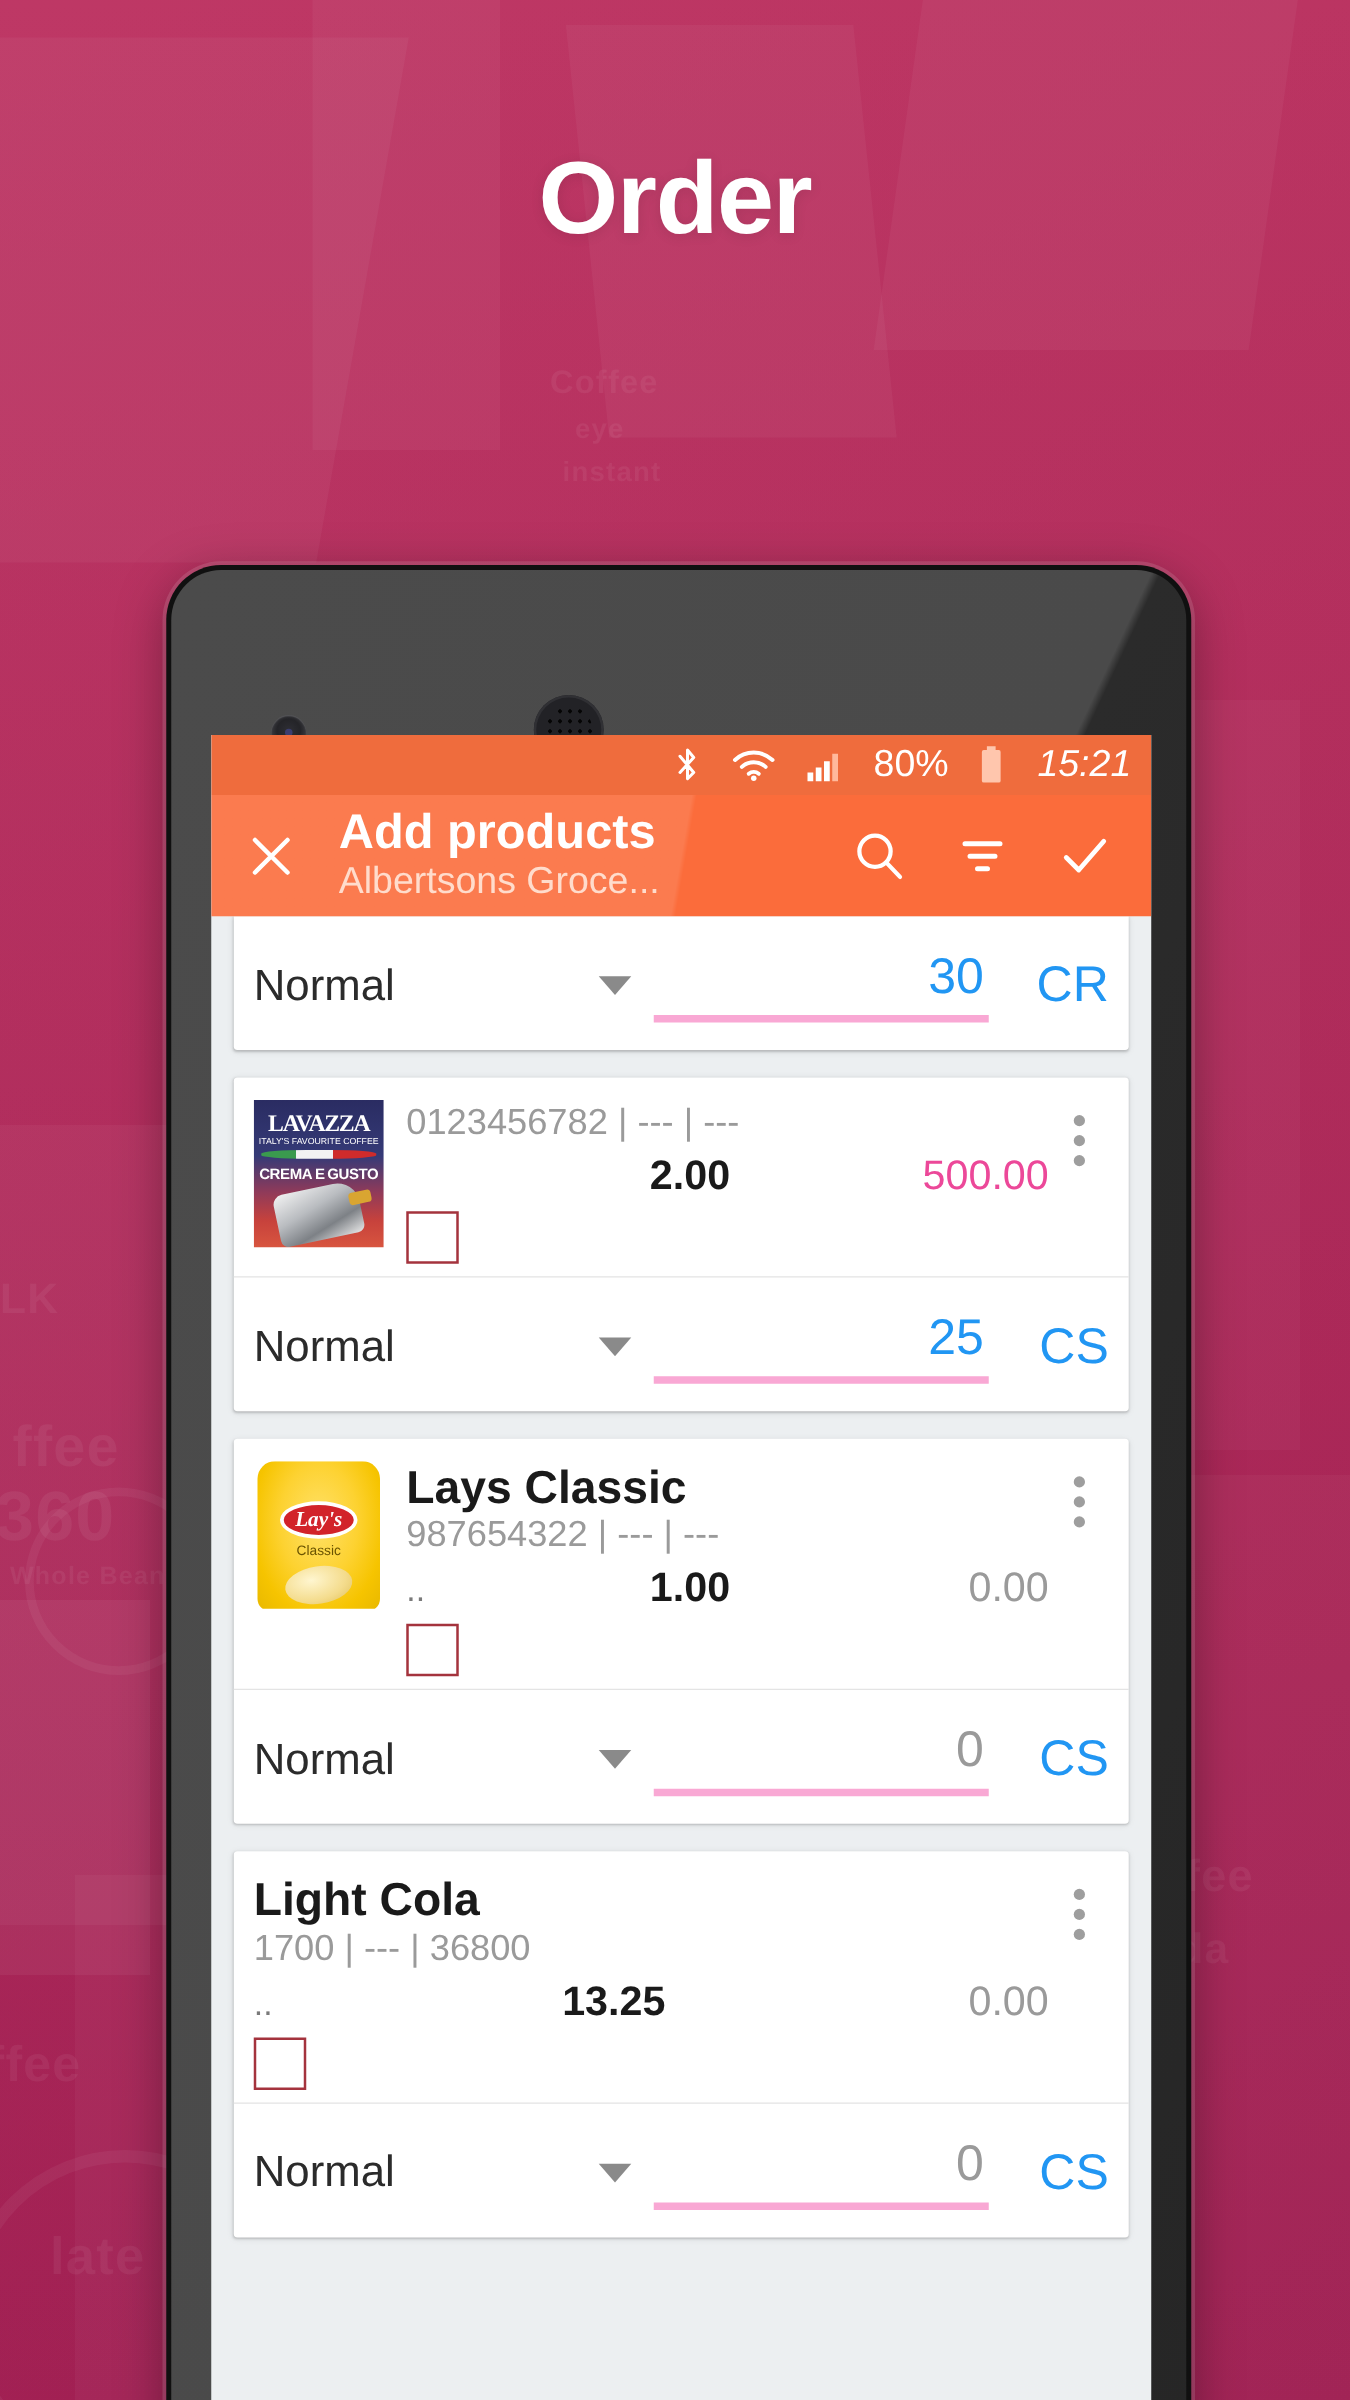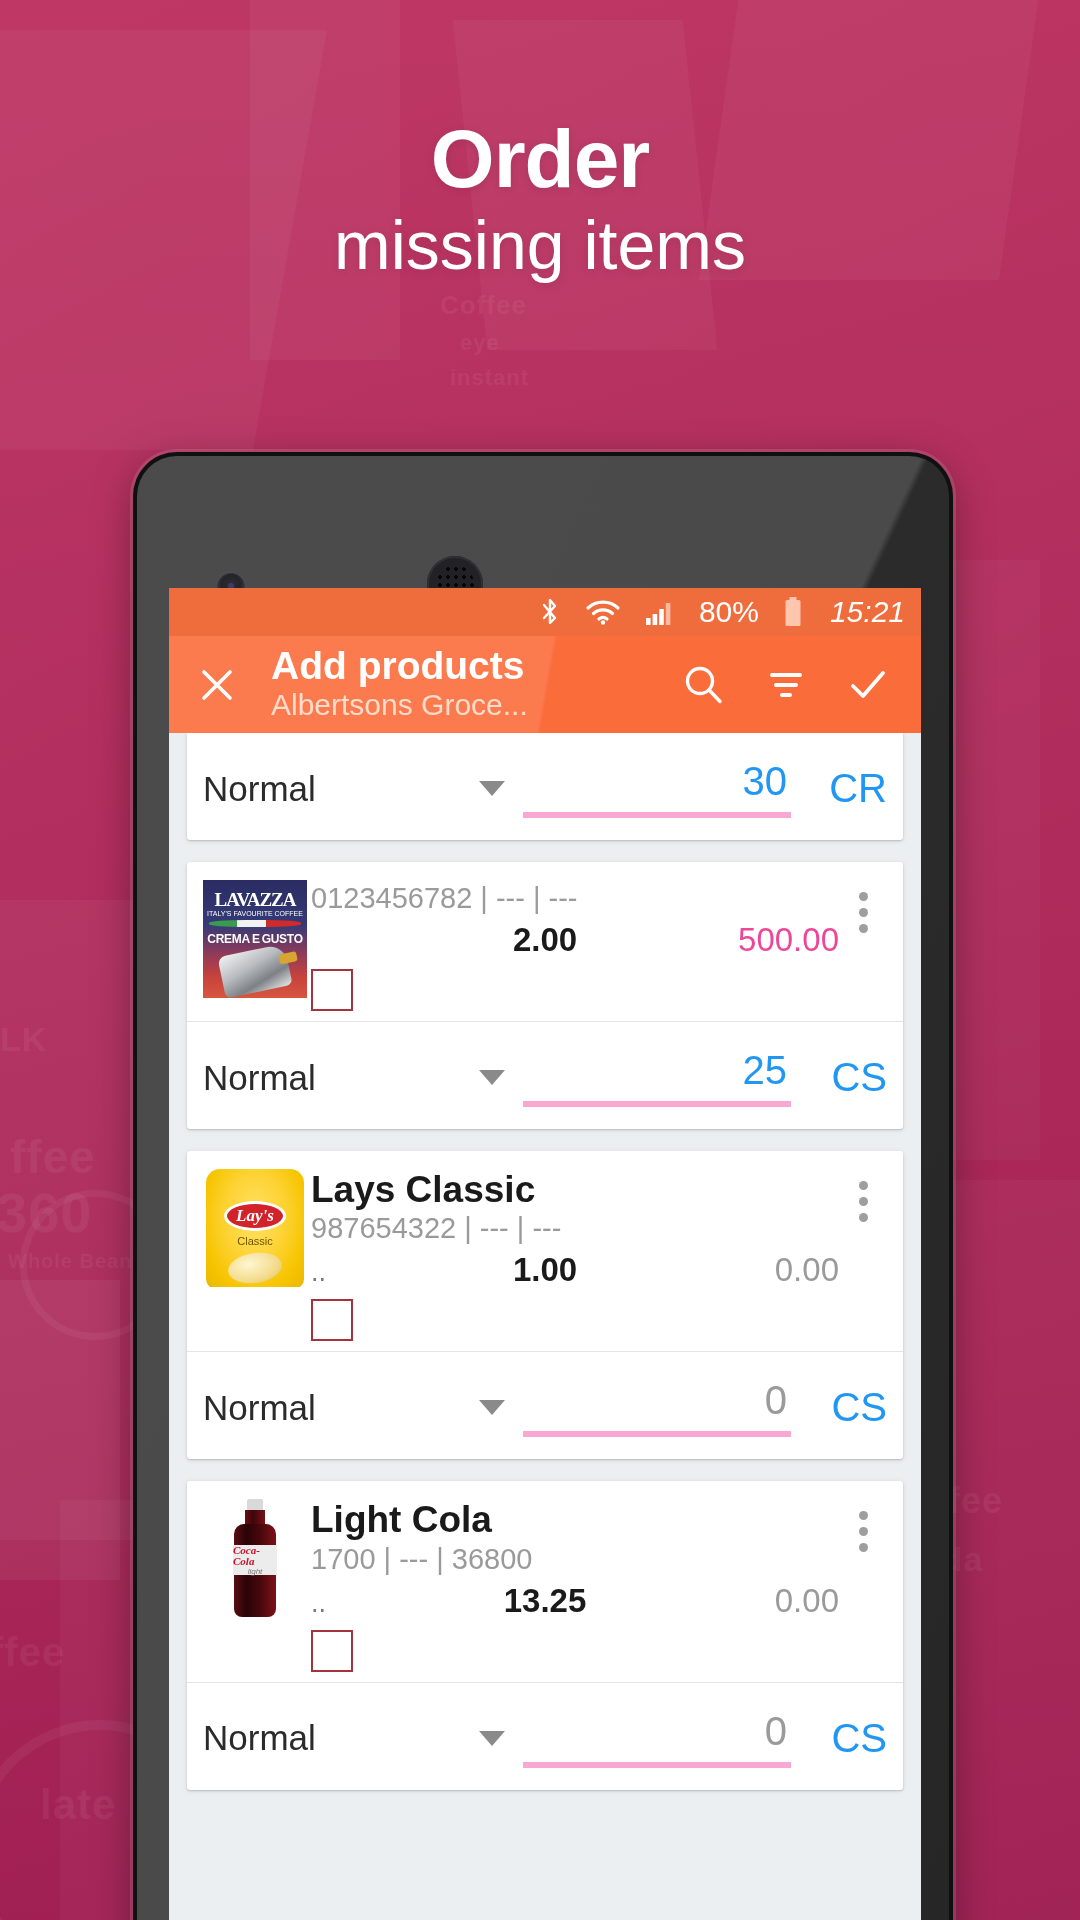--- a/index.html
+++ b/index.html
@@ -139,21 +139,21 @@
     box-shadow:0 1px 2px rgba(0,0,0,0.18), 0 1px 6px rgba(0,0,0,0.08);
     margin-bottom:22px;
   }
   .card.first { margin-top:0; border-radius:0 0 3px 3px; }
 
   .prod {
     display:flex; padding:18px 16px 10px 16px;
     border-bottom:1px solid #e4e4e4;
   }
   .thumb {
-    width:104px; height:118px; flex:0 0 auto; margin-right:4px;
+    width:104px; height:118px; flex:0 0 auto; margin-right:18px;
     display:flex; align-items:center; justify-content:center; overflow:hidden;
   }
   .pinfo { flex:1 1 auto; min-width:0; position:relative; }
   .pname {
     font-size:37px; font-weight:bold; color:#1a1a1a;
     line-height:1.12; white-space:nowrap; overflow:hidden;
   }
   .pcodes {
     font-size:29px; color:#9a9a9a; margin-top:2px;
     white-space:nowrap; overflow:hidden;
@@ -300,21 +300,20 @@
   <div class="ghost-text g6">Whole Bean</div>
   <div class="ghost-text g7">ffee</div>
   <div class="ghost-text g8">late</div>
   <div class="ghost-text g9">ffee</div>
   <div class="ghost-text g10">oda</div>
   <div class="ghost-text g11">LK</div>
 </div>
 
 <div class="headline">
   <div class="l1">Order</div>
-  <div class="l2">missing items</div>
 </div>
 
 <div class="phone">
   <div class="phone-bezel">
     <div class="cam"></div>
     <div class="speaker"></div>
 
     <div class="screen">
 
       <div class="statusbar">
@@ -468,33 +467,20 @@
             </div>
             <div class="qfield">
               <span class="zero">0</span>
             </div>
             <div class="qunit">CS</div>
           </div>
         </div>
 
         <div class="card">
           <div class="prod">
-            <div class="thumb">
-              <div class="art">
-                <div class="cola">
-                  <div class="cap"></div>
-                  <div class="neck"></div>
-                  <div class="body"></div>
-                  <div class="label">
-                      <div class="n1">Coca-Cola</div>
-                      <div class="n2">light</div>
-                    </div>
-                </div>
-              </div>
-            </div>
             <div class="pinfo">
               <div class="pname">Light Cola</div>
               <div class="pcodes">1700 | --- | 36800</div>
               <div class="prow2">
                 <div class="pdots">..</div>
                 <div class="pqty">13.25</div>
                 <div class="pprice gray">0.00</div>
               </div>
               <div class="pcheck"></div>
             </div>

